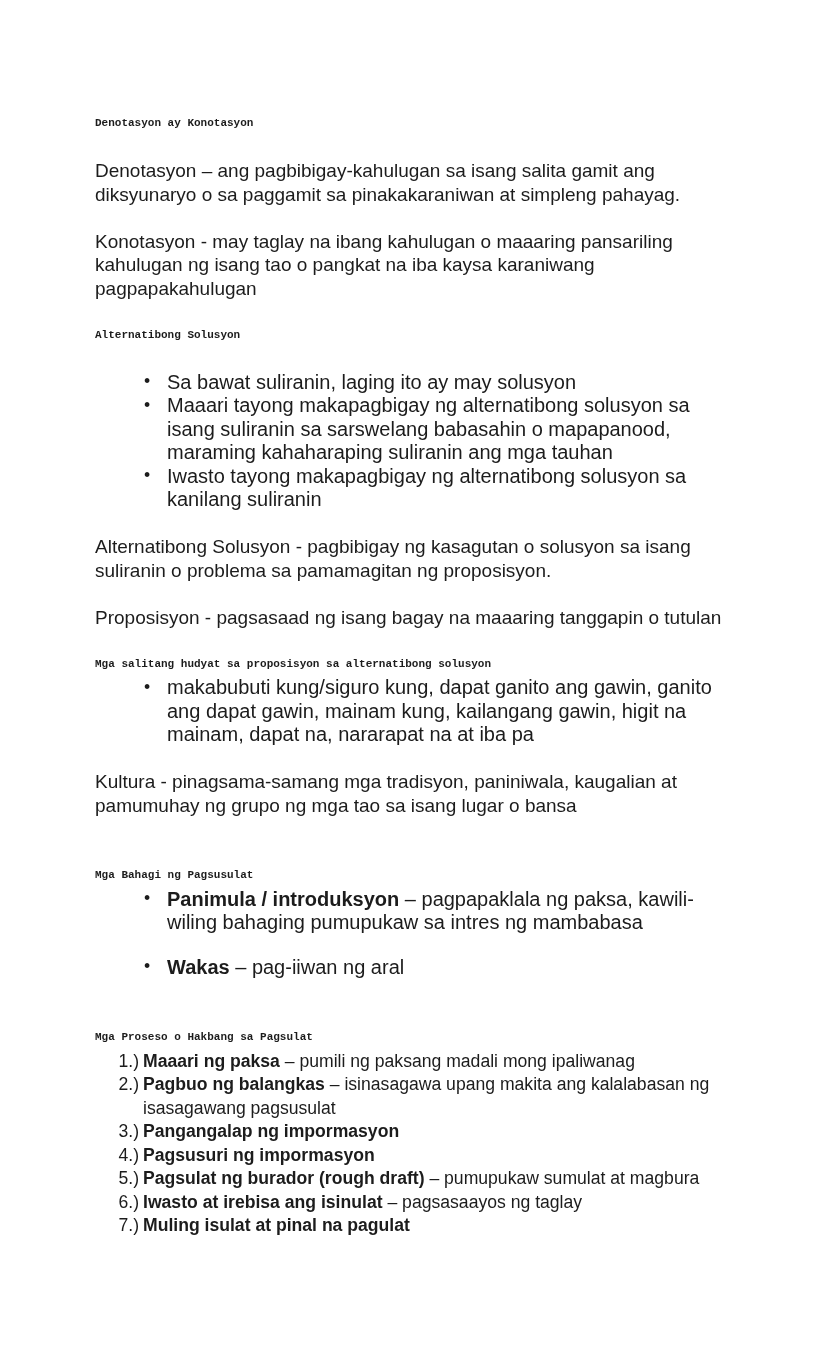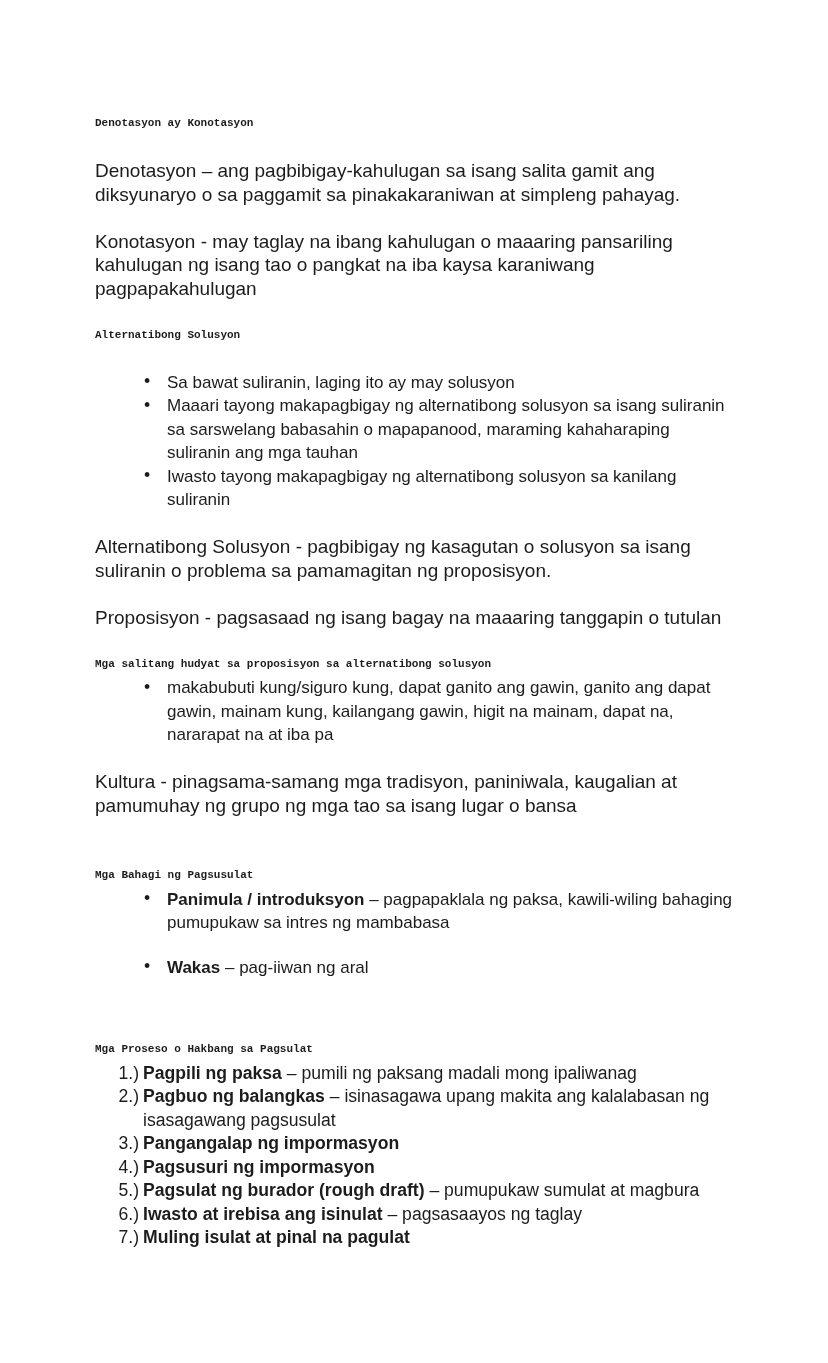--- a/index.html
+++ b/index.html
@@ -53,36 +53,36 @@
   
   ul.bullets {
     list-style: none;
     margin: 0;
     padding: 0;
   }
   ul.bullets > li {
     position: relative;
     padding-left: 72px;
     margin: 0;
-    font-size: 17px;
+    font-size: 20px;
     line-height: 23.5px;
   }
   ul.bullets > li::before {
     content: "\2022";
     position: absolute;
     left: 49px;
     top: -0.5px;
     font-size: 17.6px;
     line-height: 23.5px;
   }
   ul.bullets.spaced > li {
     margin-bottom: 21px;
   }
   ul.bullets.spaced > li:last-child {
-    margin-bottom: 12px;
+    margin-bottom: 0;
   }
 
   
   ol.numbers {
     list-style: none;
     margin: 0;
     padding: 0;
   }
   ol.numbers > li {
     position: relative;
@@ -168,21 +168,21 @@
         <span class="b">Wakas</span><span class="n"> – pag-iiwan ng aral</span>
       </li>
     </ul>
 
     <div class="gap-lg"></div>
 
     <h2 class="h-bold">Mga Proseso o Hakbang sa Pagsulat</h2>
 
     <ol class="numbers">
       <li>
-        <span class="num">1.)</span><span class="b">Pagpili ng paksa</span><span class="n"> – pumili ng paksang madali mong ipaliwanag</span>
+        <span class="num">1.)</span><span class="b">Maaari ng paksa</span><span class="n"> – pumili ng paksang madali mong ipaliwanag</span>
       </li>
       <li>
         <span class="num">2.)</span><span class="b">Pagbuo ng balangkas</span><span class="n"> – isinasagawa upang makita ang kalalabasan ng isasagawang pagsusulat</span>
       </li>
       <li>
         <span class="num">3.)</span><span class="b">Pangangalap ng impormasyon</span><span class="n"></span>
       </li>
       <li>
         <span class="num">4.)</span><span class="b">Pagsusuri ng impormasyon</span><span class="n"></span>
       </li>

